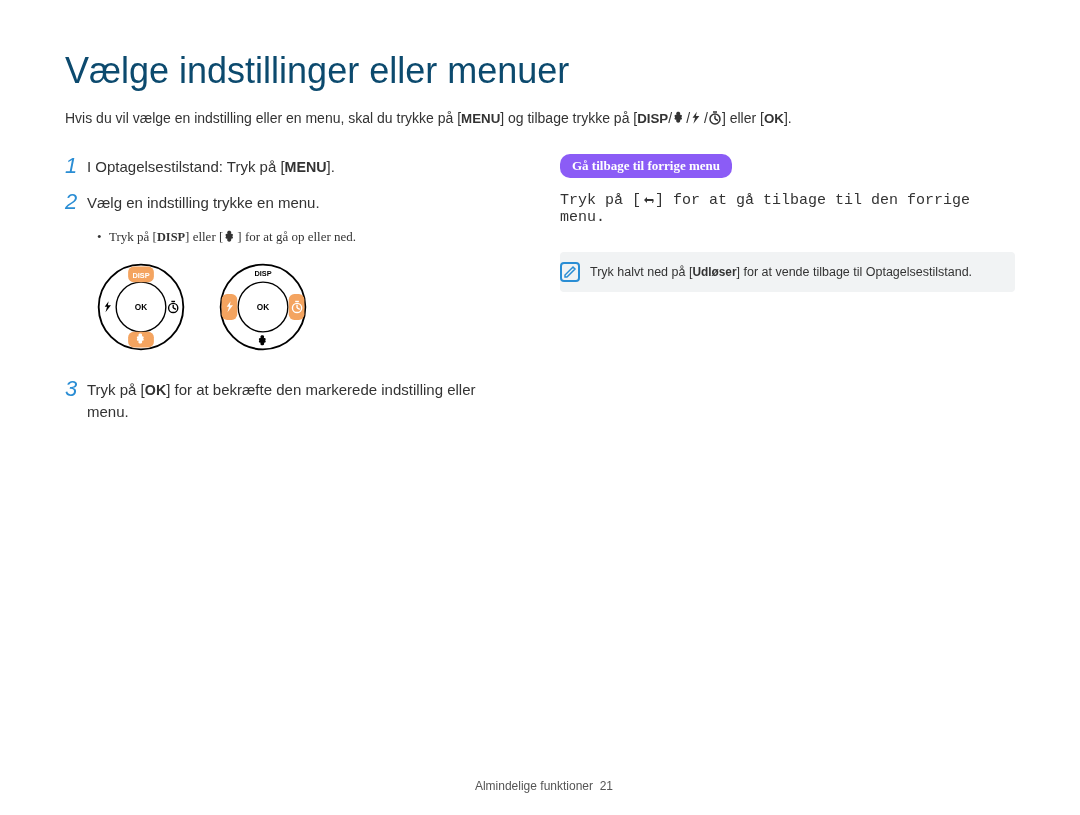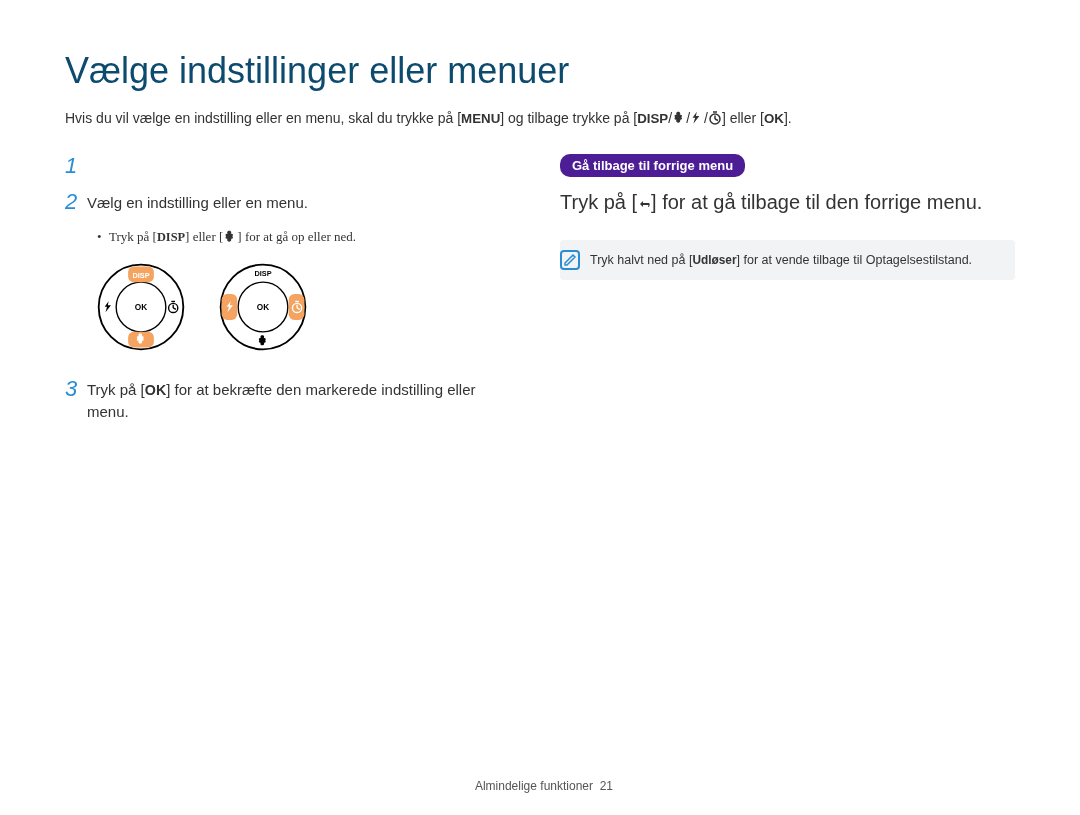--- a/index.html
+++ b/index.html
@@ -72,31 +72,33 @@
     }
     .dials {
       display: flex;
       gap: 30px;
       margin-left: 30px;
       margin-bottom: 24px;
     }
     .dial-svg { width: 92px; height: 92px; }
     .sub-heading {
       display: inline-block;
-      background: #4c1d95;
+      background: #8b5cf6;
       color: #fff;
       font-size: 13px;
       font-weight: bold;
       padding: 4px 12px;
       border-radius: 10px;
       margin-bottom: 14px;
+      font-family: Liberation Serif, serif;
     }
     .right-text {
-      font-size: 20px;
+      font-size: 15px;
       margin-bottom: 26px;
+      font-family: Liberation Mono, monospace;
     }
     .note-box {
       display: flex;
       align-items: flex-start;
       background: #f1f3f4;
       border-radius: 4px;
       padding: 10px 0;
       gap: 10px;
     }
     .note-icon {
@@ -166,25 +168,28 @@
     </svg><span>/</span><svg class="icon-inline">
       <use href="#ico-timer"></use>
     </svg><span>] eller [</span><span class="bold-small">OK</span><span>].</span>
 </p>
 
 <div class="columns">
   <div class="left-col">
 
     <div class="step-row">
       <div class="step-num">1</div>
+      <div class="step-text">
+        <span>I Optagelsestilstand: Tryk på [</span><span class="bold-small">MENU</span><span>].</span>
+      </div>
     </div>
 
     <div class="step-row">
       <div class="step-num">2</div>
-      <div class="step-text">Vælg en indstilling eller en menu.</div>
+      <div class="step-text">Vælg en indstilling trykke en menu.</div>
     </div>
     <ul class="sub-bullets">
       <li>
         <span>Tryk på [</span><span class="bold-small">DISP</span><span>] eller [</span><svg class="icon-inline">
             <use href="#ico-flower"></use>
           </svg><span>] for at gå op eller ned.</span>
       </li>
     </ul>
 
     <div class="dials">

